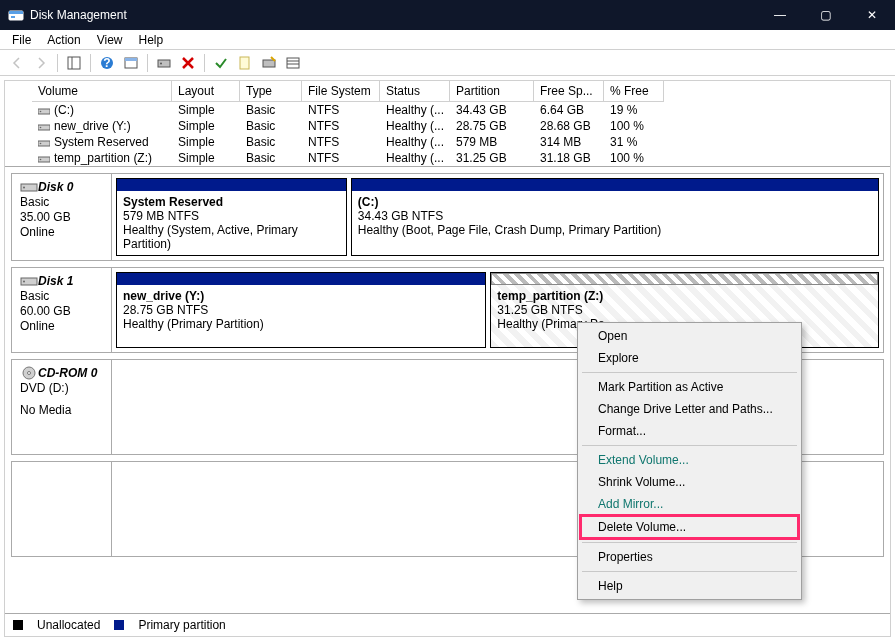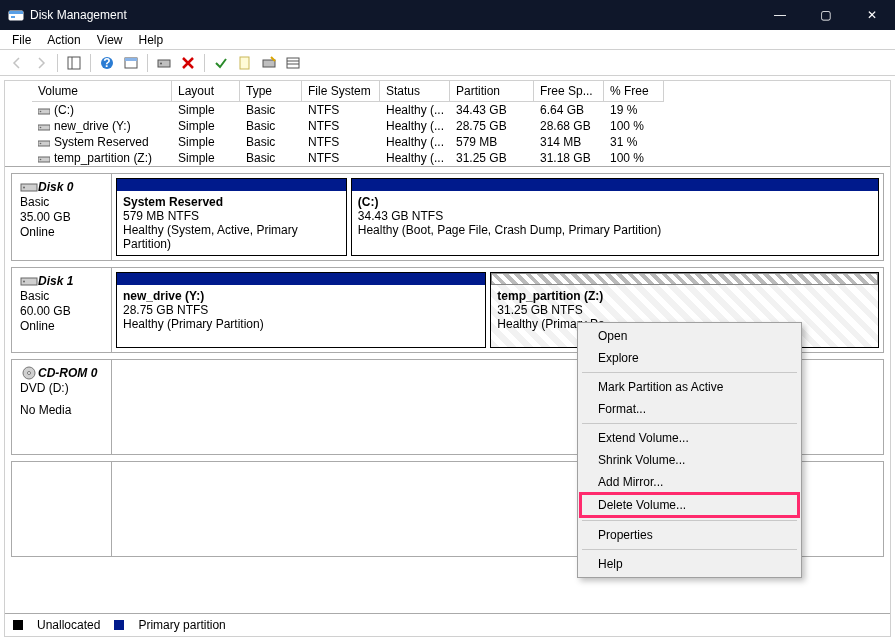--- a/index.html
+++ b/index.html
@@ -62,21 +62,21 @@
 
 
 .legend { border-top: 1px solid #aaa; padding: 4px 8px; display: flex; gap: 14px; align-items: center; background: #fff; }
 .legend .sw { width: 10px; height: 10px; display: inline-block; }
 .legend .sw.black { background: #000; }
 .legend .sw.navy { background: #001a8c; }
 
 
 .ctxmenu { position: absolute; left: 577px; top: 322px; width: 225px; background: #f0f0f0; border: 1px solid #a0a0a0; box-shadow: 3px 3px 6px rgba(0,0,0,.25); padding: 2px; }
 .ctxmenu .mi { padding: 4px 18px; font-size: 12px; }
-.ctxmenu .mi.disabled { color: #000000; }
+.ctxmenu .mi.disabled { color: #0f766e; }
 .ctxmenu .sep { height: 1px; background: #c8c8c8; margin: 3px 2px; }
 .ctxmenu .mi.highlight { border: 3px solid #ff2a6d; margin: -1px; padding: 3px 16px; }
 </style>
 </head>
 <body>
 
 <div class="titlebar">
   <span class="app-icon">
     <svg viewBox="0 0 16 16">
         <rect x="1" y="4" width="14" height="9" rx="1" fill="#fff" stroke="#fff" stroke-width="1"></rect>
@@ -349,20 +349,21 @@
     <span class="sw navy"></span>
     <span>Primary partition</span>
   </div>
 </div>
 
 <div class="ctxmenu">
   <div class="mi">Open</div>
   <div class="mi">Explore</div>
   <div class="sep"></div>
   <div class="mi">Mark Partition as Active</div>
+  <div class="mi">Change Drive Letter and Paths...</div>
   <div class="mi">Format...</div>
   <div class="sep"></div>
   <div class="mi disabled">Extend Volume...</div>
   <div class="mi">Shrink Volume...</div>
   <div class="mi disabled">Add Mirror...</div>
   <div class="mi highlight">Delete Volume...</div>
   <div class="sep"></div>
   <div class="mi">Properties</div>
   <div class="sep"></div>
   <div class="mi">Help</div>

